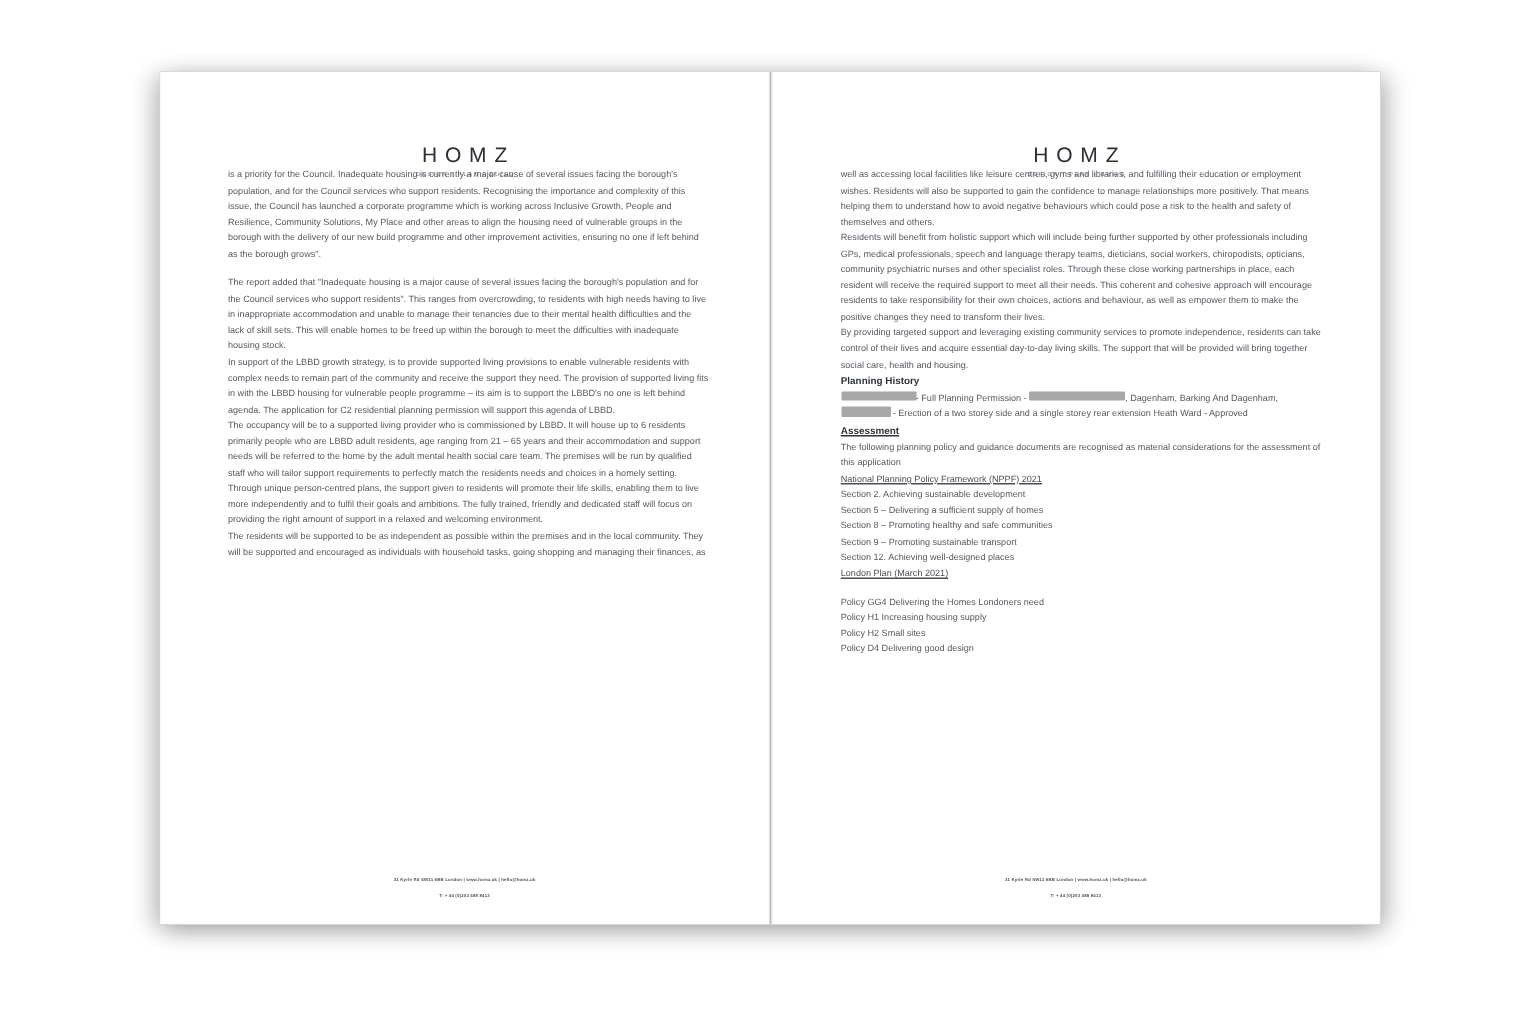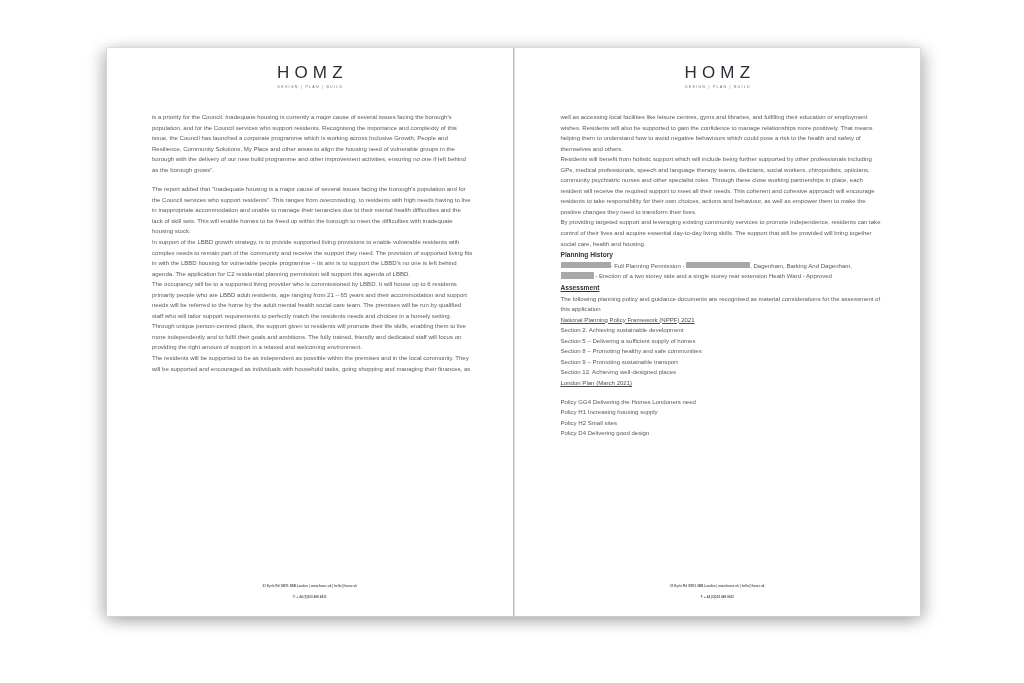--- a/index.html
+++ b/index.html
@@ -61,26 +61,27 @@
 
   
   .logo-block {
     position: absolute;
     top: 16px;
     left: 0;
     width: 100%;
     text-align: center;
   }
   .logo-word {
-    font-size: 17px;
+    font-size: 14px;
     letter-spacing: 5.2px;
     color: #2b2f36;
     font-weight: 400;
     line-height: 1;
     text-indent: 5.2px;
+    margin-top: 32px;
   }
   .logo-tagline {
     margin-top: 4.5px;
     font-size: 3.6px;
     letter-spacing: 1.25px;
     color: #6c727c;
     line-height: 1;
     text-indent: 1.25px;
   }
 

